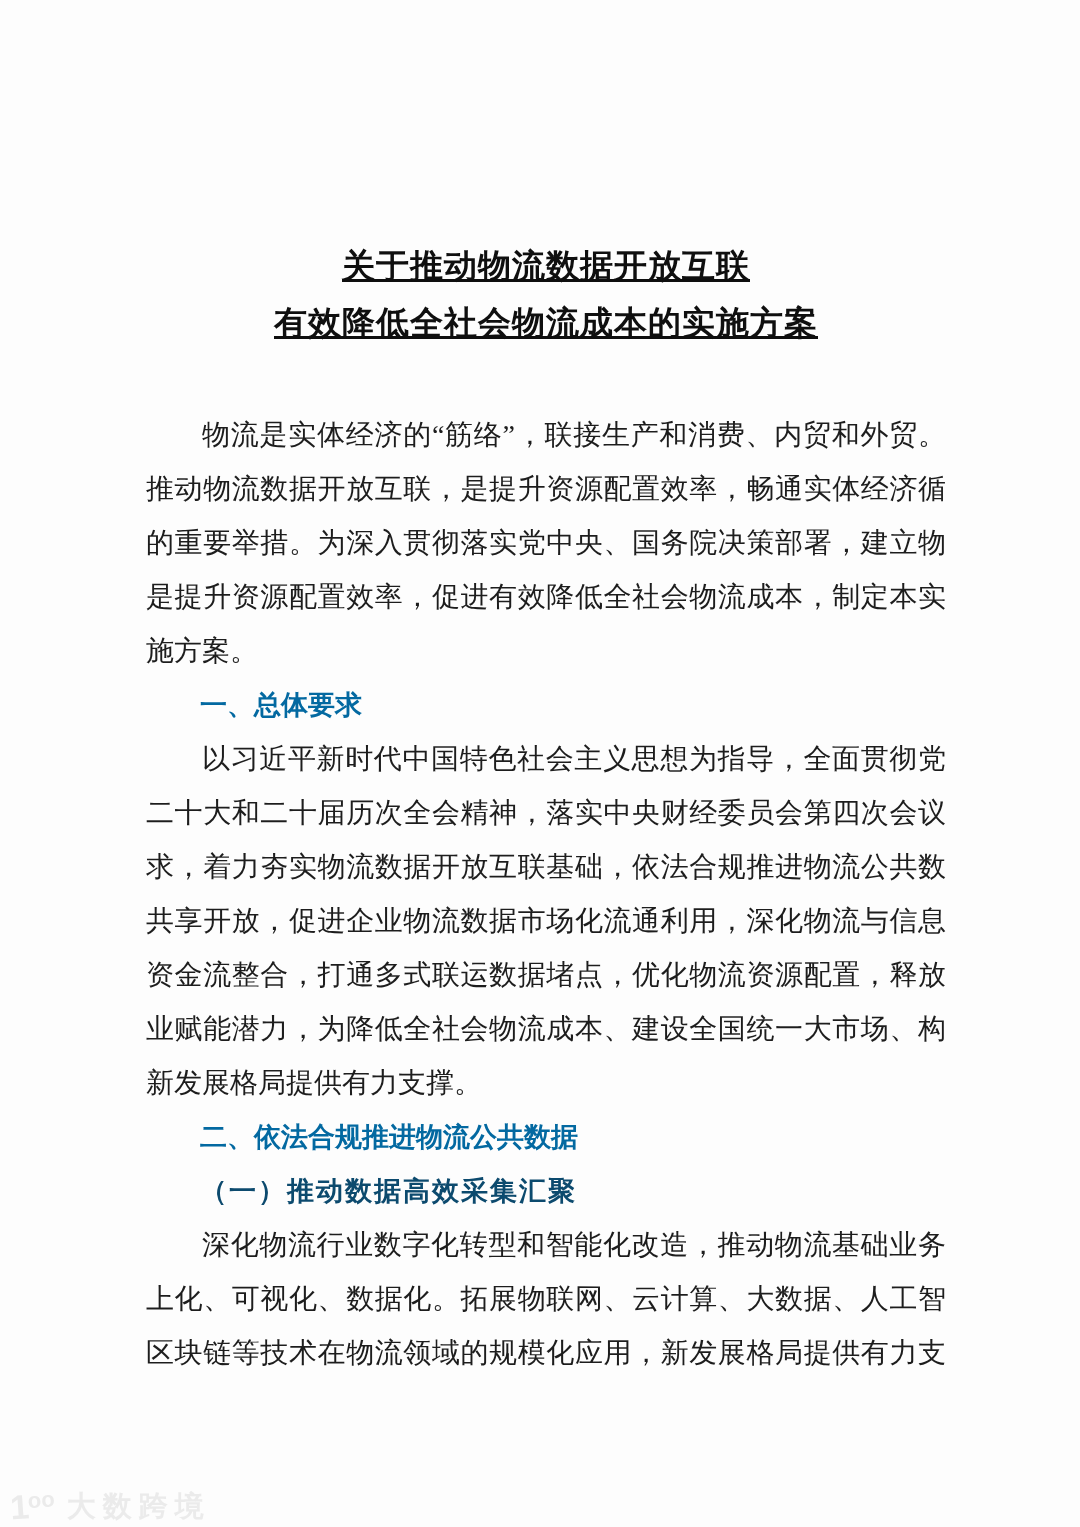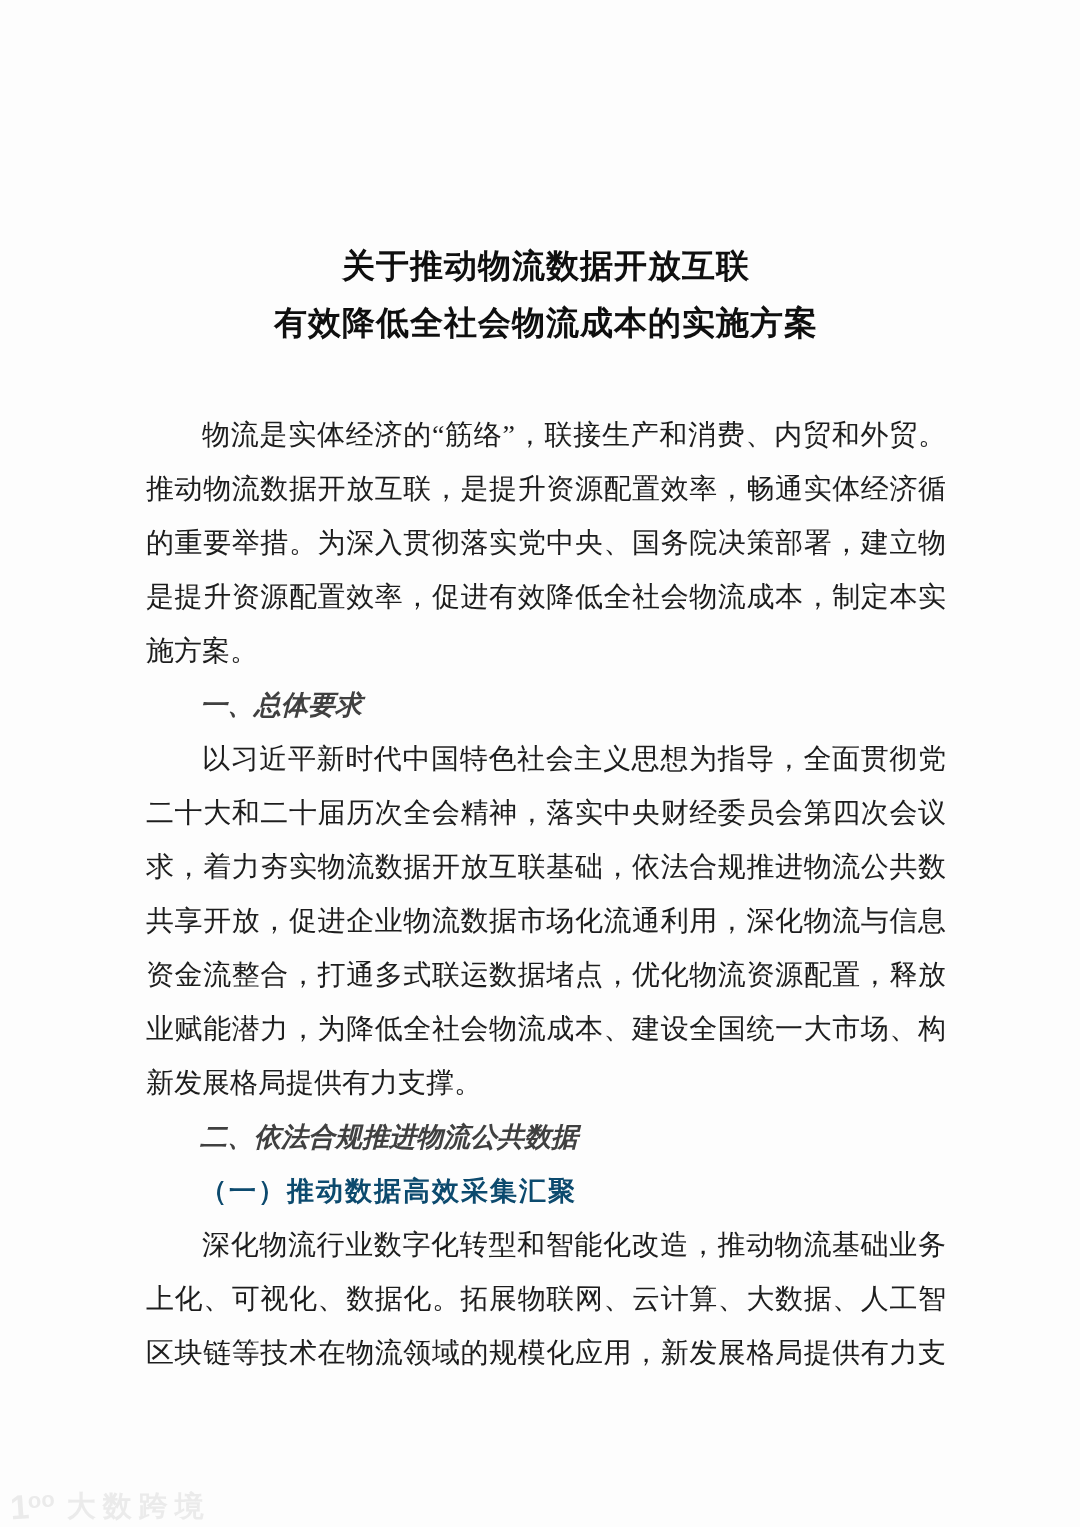--- a/index.html
+++ b/index.html
@@ -22,20 +22,21 @@
   }
   .doc-title {
     text-align: center;
     font-family: "Liberation Serif", "DejaVu Serif", serif;
     font-weight: bold;
     font-size: 33px;
     line-height: 57px;
     color: #0f0f0f;
     letter-spacing: 1px;
     margin-bottom: 56px;
+    text-decoration: underline;
   }
   .doc-title .t-line {
     height: 57px;
     overflow: hidden;
   }
   .line {
     font-size: 28px;
     line-height: 54px;
     height: 54px;
     color: #1d1d1d;
@@ -46,25 +47,24 @@
   .line.indent {
     text-indent: 2em;
   }
   .line.last {
     text-align-last: left;
   }
   .line.h-black {
     font-family: "Liberation Sans", "DejaVu Sans", sans-serif;
     font-weight: bold;
     font-size: 27px;
-    color: #404040;
+    color: #0369a1;
     text-align-last: left;
     padding-left: 2em;
     text-indent: 0;
-    font-style: italic;
   }
   .line.h-kai {
     font-weight: 600;
     font-size: 27px;
     color: #0c4a6e;
     text-align-last: left;
     padding-left: 2em;
     letter-spacing: 2px;
   }
   .watermark {

